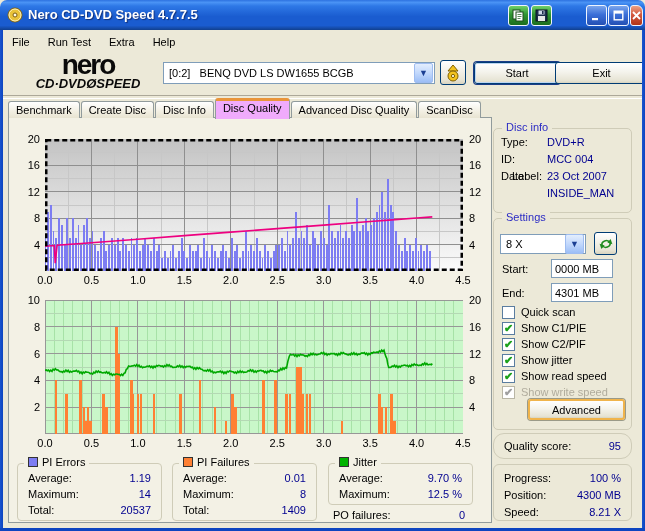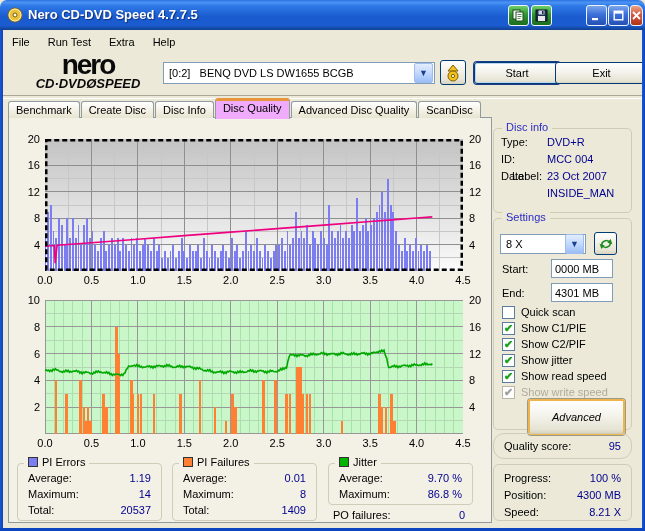--- a/index.html
+++ b/index.html
@@ -210,21 +210,21 @@
       </div>
       <div class="checkrow" style="top: 369px;">
         <span class="cbox">✔</span>
         <span class="clabel">Show read speed</span>
       </div>
       <div class="checkrow disabled" style="top: 385px;">
         <span class="cbox">✔</span>
         <span class="clabel">Show write speed</span>
       </div>
     </div>
-  <div class="xp-btn" style="left:528px;top:399px;width:97px;height:36px;border:2px solid #f0b44c;box-shadow:0 0 0 1px #9a9a88;font-style:italic;">
+  <div class="xp-btn" style="left:528px;top:399px;width:97px;height:21px;border:2px solid #f0b44c;box-shadow:0 0 0 1px #9a9a88;">
     <span>Advanced</span>
   </div>
 
   <div class="gbox" style="left:493px;top:433px;width:139px;height:26px;border-radius:11px;">
     <div class="srow" style="top:6px;">
       <span class="lab">Quality score:</span>
       <span class="val">95</span>
     </div>
   </div>
 
@@ -284,21 +284,21 @@
         <div class="statbox-title">
           <span class="legend-sq" style="background: rgb(0, 180, 0);"></span>
           <span>Jitter</span>
         </div>
         <div class="srow" style="top: 8px;">
           <span class="lab">Average:</span>
           <span class="val">9.70 %</span>
         </div>
         <div class="srow" style="top: 24px;">
           <span class="lab">Maximum:</span>
-          <span class="val">86.8 %</span>
+          <span class="val">12.5 %</span>
         </div>
       </div>
     </div>
 
 <div class="srow" style="left: 333px; top: 509px; width: 132px; right: auto;">
       <span class="lab">PO failures:</span>
       <span class="val">0</span>
     </div>
     <svg width="418" height="132" viewBox="0 0 418 132" class="chart-svg" style="left: 45px; top: 139px;">
       <defs>

